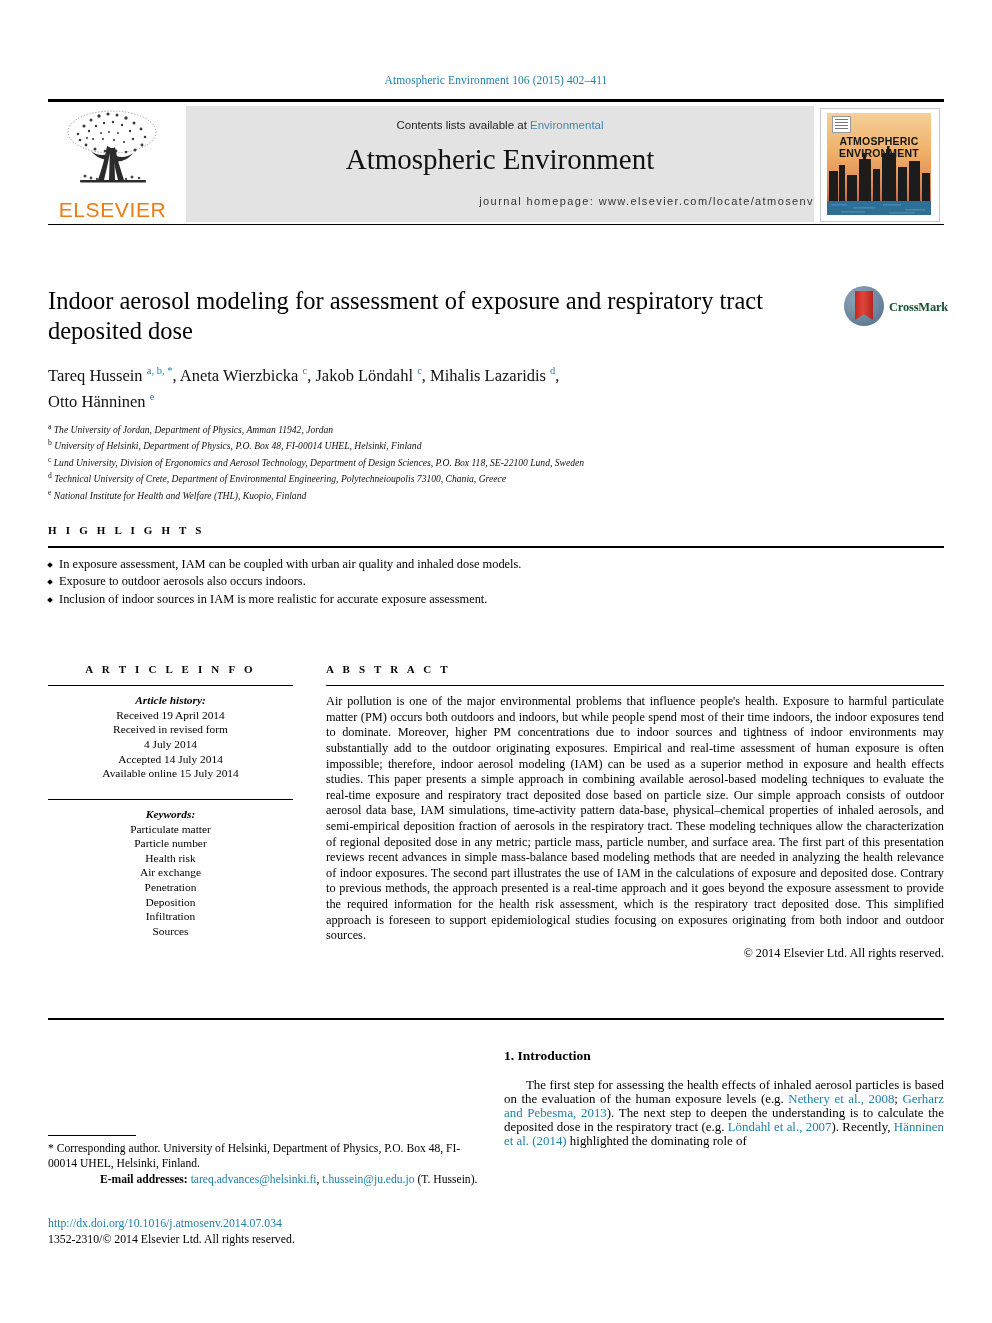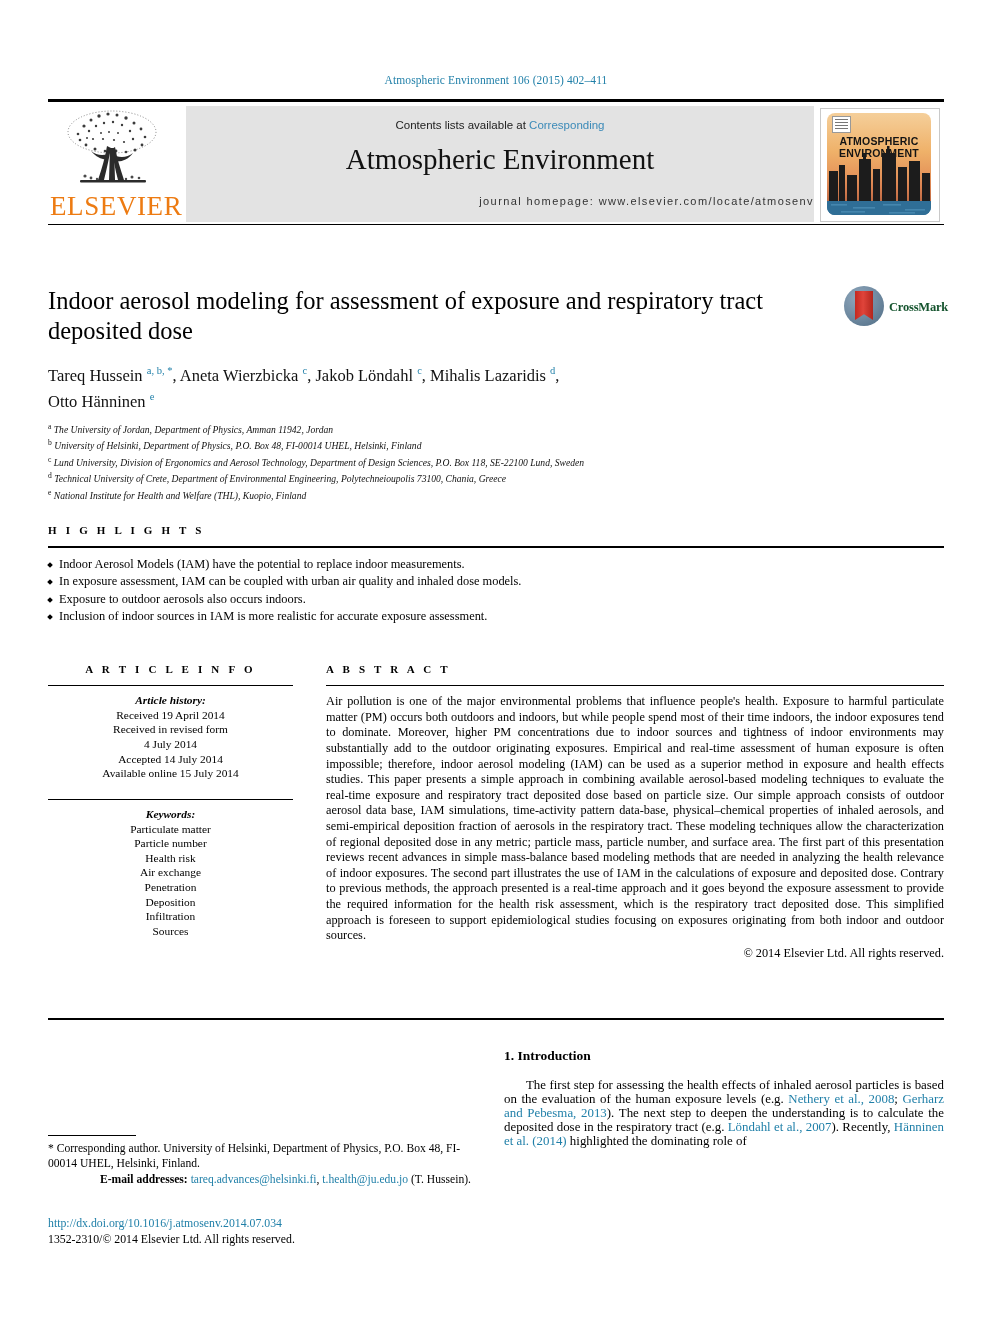--- a/index.html
+++ b/index.html
@@ -54,22 +54,22 @@
     position: absolute;
     left: 2px; top: 0px;
     width: 125px;
     height: 116px;
   }
   .elsevier-word {
     position: absolute;
     left: 0; bottom: 0px;
     width: 125px;
     text-align: center;
-    font-family: Liberation Serif, serif;
-    font-size: 27px;
+    font-family: Liberation Sans, sans-serif;
+    font-size: 21px;
     letter-spacing: 0.6px;
     color: #ED7B12;
   }
   .tree-svg { position:absolute; left: 8px; top: 0px; }
 
   .journal-band {
     position: absolute;
     left: 138px; top: 0px;
     width: 628px;
     height: 116px;
@@ -114,21 +114,20 @@
     background: #fff;
     overflow: hidden;
   }
   .cover-inner {
     position: absolute;
     left: 6px; top: 4px;
     width: 104px;
     height: 102px;
     overflow: hidden;
     background: linear-gradient(#f5cf9a 0%, #efb169 38%, #e5945a 62%, #d98050 74%, #bf6b45 86%, #2e6f97 86.5%, #1d5d86 100%);
-    border-radius: 8px;
   }
   .cover-box {
     position: absolute;
     left: 5px; top: 3px;
     width: 17px; height: 15px;
     background: #fff;
     border: 1px solid #999;
   }
   .cover-box-lines {
     position:absolute; left:2px; top:2px; width:13px; height:11px;
@@ -433,21 +432,21 @@
               <circle cx="81" cy="72" r="1.3"></circle>
                 <circle cx="68" cy="73" r="1.2"></circle>
                 <circle cx="39" cy="73" r="1.2"></circle>
             </g>
           </g>
         </svg>
         <div class="elsevier-word">ELSEVIER</div>
       </div>
 
       <div class="journal-band">
-        <div class="contents-line"><span>Contents lists available at </span><span class="sd">Corresponding</span></div>
+        <div class="contents-line"><span>Contents lists available at </span><span class="sd">Environmental</span></div>
         <div class="journal-title">Atmospheric Environment</div>
         <div class="journal-home">journal homepage: www.elsevier.com/locate/atmosenv</div>
       </div>
 
       <div class="cover">
         <div class="cover-inner">
           <div class="cover-box">
               <div class="cover-box-lines"></div>
             </div>
           <div class="cover-title">
@@ -502,21 +501,20 @@
       <div><span class="lab">c</span> <span>Lund University, Division of Ergonomics and Aerosol Technology, Department of Design Sciences, P.O. Box 118, SE-22100 Lund, Sweden</span></div>
       <div><span class="lab">d</span> <span>Technical University of Crete, Department of Environmental Engineering, Polytechneioupolis 73100, Chania, Greece</span></div>
       <div><span class="lab">e</span> <span>National Institute for Health and Welfare (THL), Kuopio, Finland</span></div>
     </div>
   </div>
 
   <div class="hl-block">
     <div class="sec-head">H I G H L I G H T S</div>
     <div class="hl-rule"></div>
     <div class="hl-list">
-      <div><span class="hl-bullet"></span><span>Indoor Aerosol Models (IAM) have the potential to replace indoor measurements.</span></div>
       <div><span class="hl-bullet"></span><span>In exposure assessment, IAM can be coupled with urban air quality and inhaled dose models.</span></div>
       <div><span class="hl-bullet"></span><span>Exposure to outdoor aerosols also occurs indoors.</span></div>
       <div><span class="hl-bullet"></span><span>Inclusion of indoor sources in IAM is more realistic for accurate exposure assessment.</span></div>
     </div>
   </div>
 
   <div class="info-col">
     <div class="sec-head">A R T I C L E   I N F O</div>
     <div class="info-rule"></div>
     <div class="info-body">
@@ -553,21 +551,21 @@
   <div class="intro">
     <div class="intro-head">1.  Introduction</div>
     <div class="intro-body">The first step for assessing the health effects of inhaled aerosol particles is based on the evaluation of the human exposure levels (e.g. <span class="cit">Nethery et al., 2008</span>; <span class="cit">Gerharz and Pebesma, 2013</span>). The next step to deepen the understanding is to calculate the deposited dose in the respiratory tract (e.g. <span class="cit">Löndahl et al., 2007</span>). Recently, <span class="cit">Hänninen et al. (2014)</span> highlighted the dominating role of</div>
   </div>
 
   <div class="footnotes">
     <div class="fn-rule"></div>
     <div class="fn-body">* Corresponding author. University of Helsinki, Department of Physics, P.O. Box 48, FI-00014 UHEL, Helsinki, Finland.</div>
     <div class="fn-body fn-email">
       <span class="lbl">E-mail addresses:</span>
-      <span class="em">tareq.advances@helsinki.fi</span><span>, </span><span class="em">t.health@ju.edu.jo</span>
+      <span class="em">tareq.advances@helsinki.fi</span><span>, </span><span class="em">t.hussein@ju.edu.jo</span>
       <span>(T. Hussein).</span>
     </div>
   </div>
 
   <div class="doi-block">
     <div class="doi-link">http://dx.doi.org/10.1016/j.atmosenv.2014.07.034</div>
     <div>1352-2310/© 2014 Elsevier Ltd. All rights reserved.</div>
   </div>
 
 </div>

